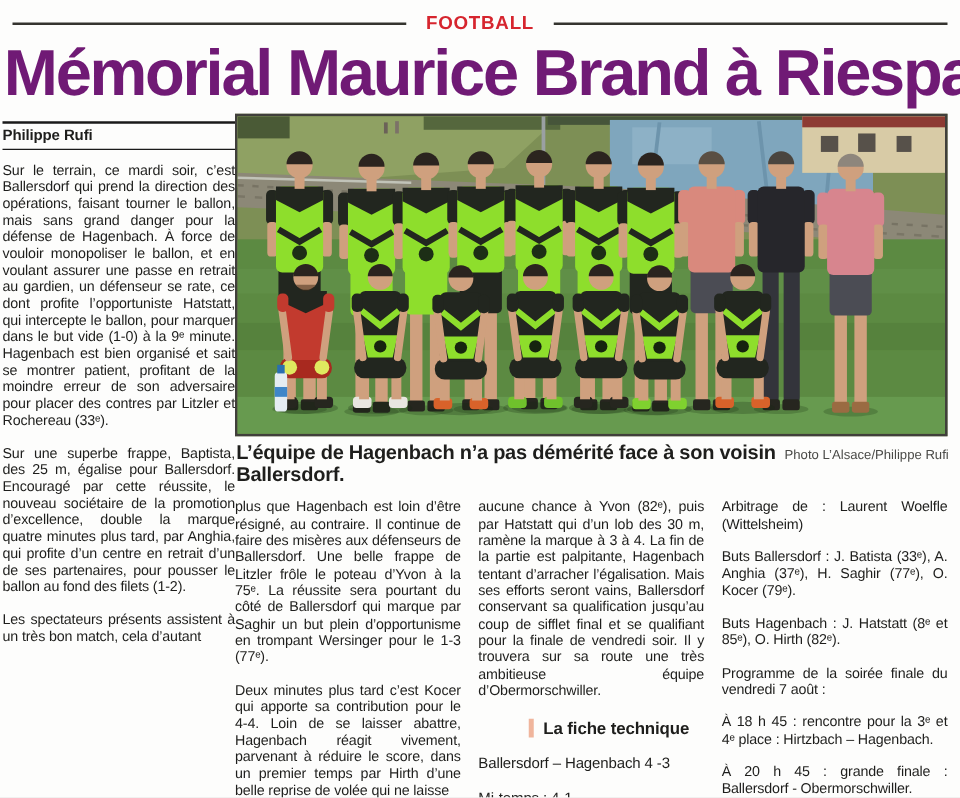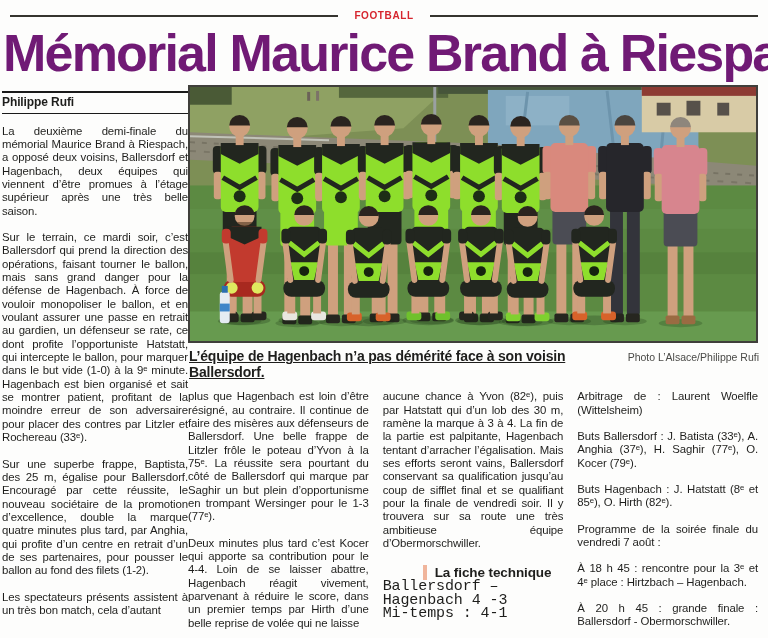--- a/index.html
+++ b/index.html
@@ -5,64 +5,63 @@
   html,body{margin:0;padding:0;background:#e8e8e8;}
   .page{
     width:768px;height:638px;position:relative;background:#fdfdfc;
     font-family:"Liberation Sans","DejaVu Sans",sans-serif;
     color:var(--ink,#1e1e1c);overflow:hidden;margin:0 auto;
     -webkit-hyphens:auto;hyphens:auto;
   }
   
   .kicker-row{display:flex;align-items:center;gap:16px;padding:10px 10px 2px 10px;}
   .kicker-line{flex:1;height:2px;background:#35342f;}
-  .kicker{color:var(--red,#d6252e);font-weight:bold;font-size:10px;letter-spacing:.6px;}
+  .kicker{color:var(--red,#d6252e);font-weight:bold;font-size:15px;letter-spacing:.6px;}
   h1.headline{
     margin:1px 0 0 0;padding:0 3px;font-size:52px;line-height:1.14;
     font-weight:bold;letter-spacing:-1.8px;color:#701a75;white-space:nowrap;
   }
   
   .content{display:grid;grid-template-columns:186px 570px;padding:2px 0 0 2px;}
   .bodytext{font-size:11.4px;line-height:13.35px;text-align:justify;letter-spacing:-.1px;}
   .bodytext p{margin:0 0 13px 0;}
   
   .byline-wrap{border-top:2px solid var(--rule,#1a1a1a);border-bottom:1px solid var(--rule,#1a1a1a);
     padding:3px 0 3px 0;margin:6px 0 11px 0;font-weight:bold;font-size:12px;text-align:left;}
   
   figure.photo{margin:0;width:570px;height:258px;border:2px solid #403f3b;box-sizing:border-box;background:#7d8f55;}
   figure.photo svg{display:block;width:566px;height:254px;}
   .caption-row{display:flex;justify-content:space-between;align-items:baseline;width:570px;padding:5px 1px 0 1px;}
-  .caption{font-weight:bold;font-size:14px;letter-spacing:-.2px;text-decoration:underline;}
+  .caption{font-weight:bold;font-size:16px;letter-spacing:-.2px;}
   .credit{font-size:10.5px;color:#4a4a47;white-space:nowrap;}
   
   .cols3{display:grid;grid-template-columns:1fr 1fr 1fr;column-gap:14px;width:570px;margin-top:10px;}
   
   .fiche{margin-top:15px;}
   .fiche-head{display:flex;align-items:center;gap:8px;font-weight:bold;font-size:13.5px;text-align:left;padding-left:40px;}
   .fiche-bar{width:4px;height:15px;background:var(--bar,#f0b59c);flex:0 0 auto;}
-  .fiche-line{font-size:15px;text-align:left;font-family:Liberation Mono, monospace;}
+  .fiche-line{margin-top:14px;font-size:12px;text-align:left;}
 </style>
 </head>
 <body>
 
 <div class="page">
 
   <div class="kicker-row">
     <div class="kicker-line"></div>
     <div class="kicker">FOOTBALL</div>
     <div class="kicker-line"></div>
   </div>
 
   <h1 class="headline">Mémorial Maurice Brand à Riespach</h1>
 
   <div class="content">
 
     <div class="bodytext">
       <div class="byline-wrap">Philippe Rufi</div>
-      <p>La deuxième demi-finale du mémorial Maurice Brand à Riespach, a opposé deux voisins, Ballersdorf et Hagenbach, deux équipes qui viennent d’être promues à l’étage supérieur après une très belle saison.</p>
       <p>Sur le terrain, ce mardi soir, c’est Ballersdorf qui prend la direction des opérations, faisant tourner le ballon, mais sans grand danger pour la défense de Hagenbach. À force de vouloir monopoliser le ballon, et en voulant assurer une passe en retrait au gardien, un défenseur se rate, ce dont profite l’opportuniste Hatstatt, qui intercepte le ballon, pour marquer dans le but vide (1-0) à la 9ᵉ minute. Hagenbach est bien organisé et sait se montrer patient, profitant de la moindre erreur de son adversaire pour placer des contres par Litzler et Rochereau (33ᵉ).</p>
       <p>Sur une superbe frappe, Baptista, des 25 m, égalise pour Ballersdorf. Encouragé par cette réussite, le nouveau sociétaire de la promotion d’excellence, double la marque quatre minutes plus tard, par Anghia, qui profite d’un centre en retrait d’un de ses partenaires, pour pousser le ballon au fond des filets (1-2).</p>
       <p>Les spectateurs présents assistent à un très bon match, cela d’autant</p>
     </div>
 
     <div>
 
       <figure class="photo">
         <svg id="photo-svg" viewBox="0 0 570 258" preserveAspectRatio="none">
 

